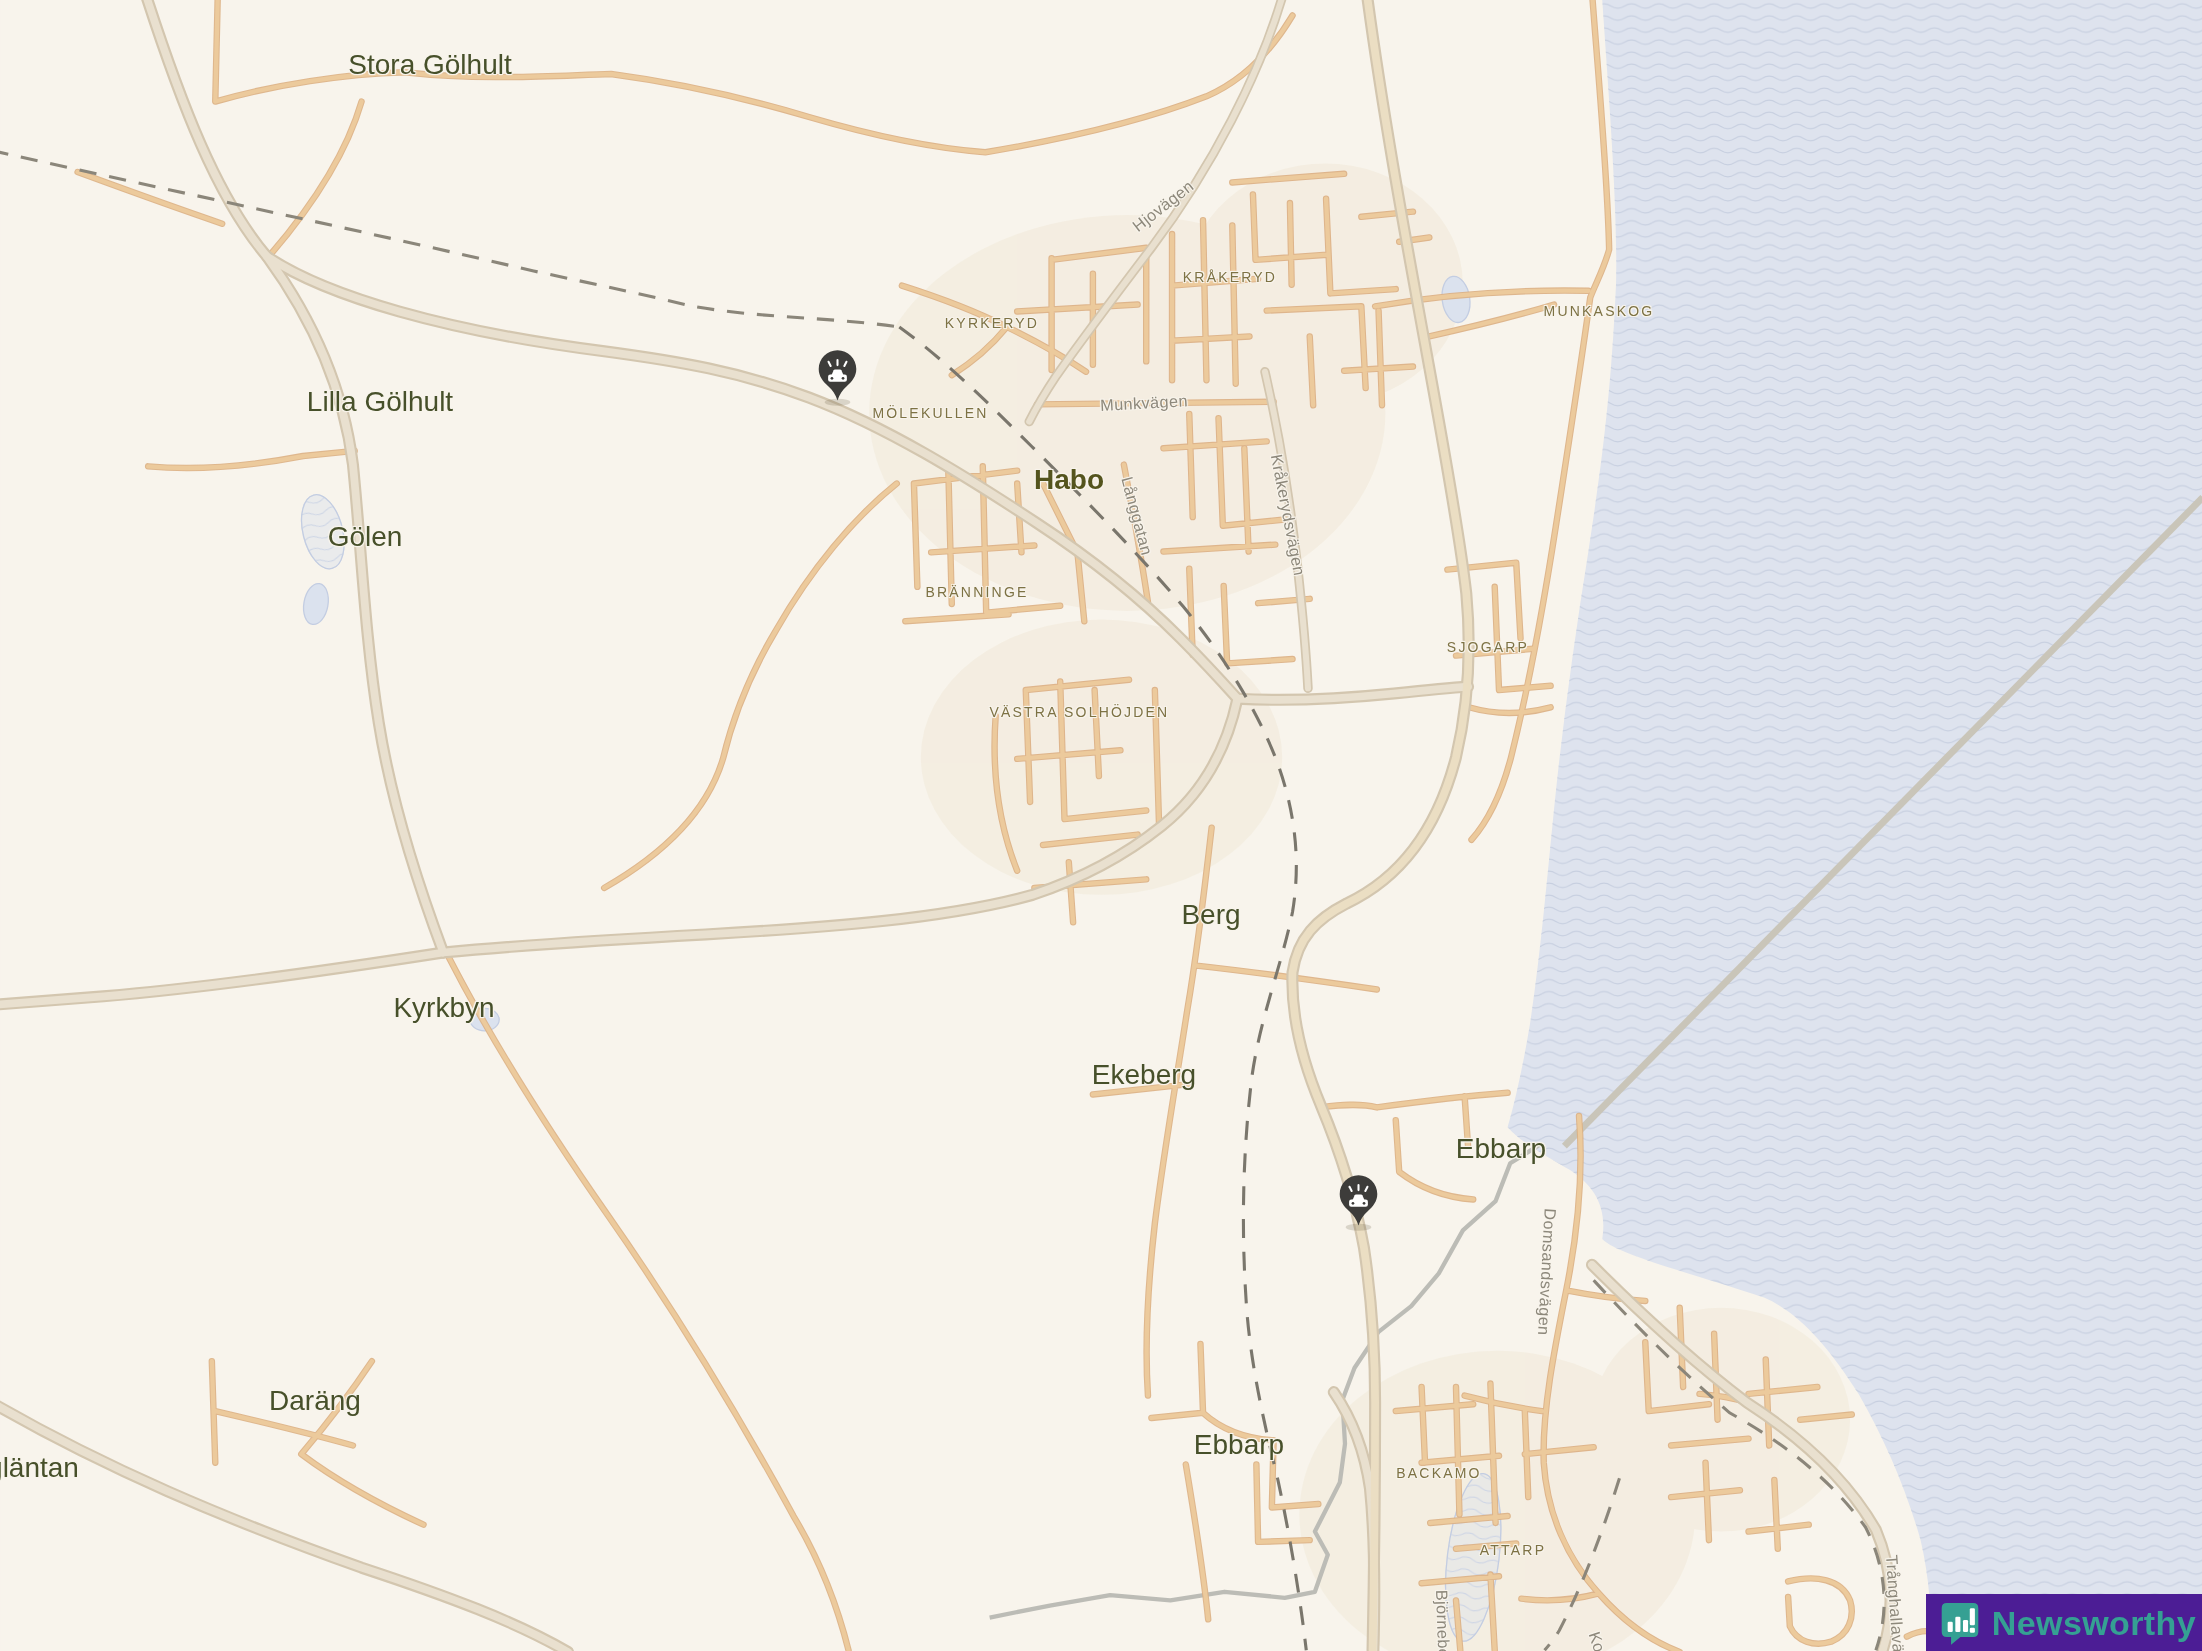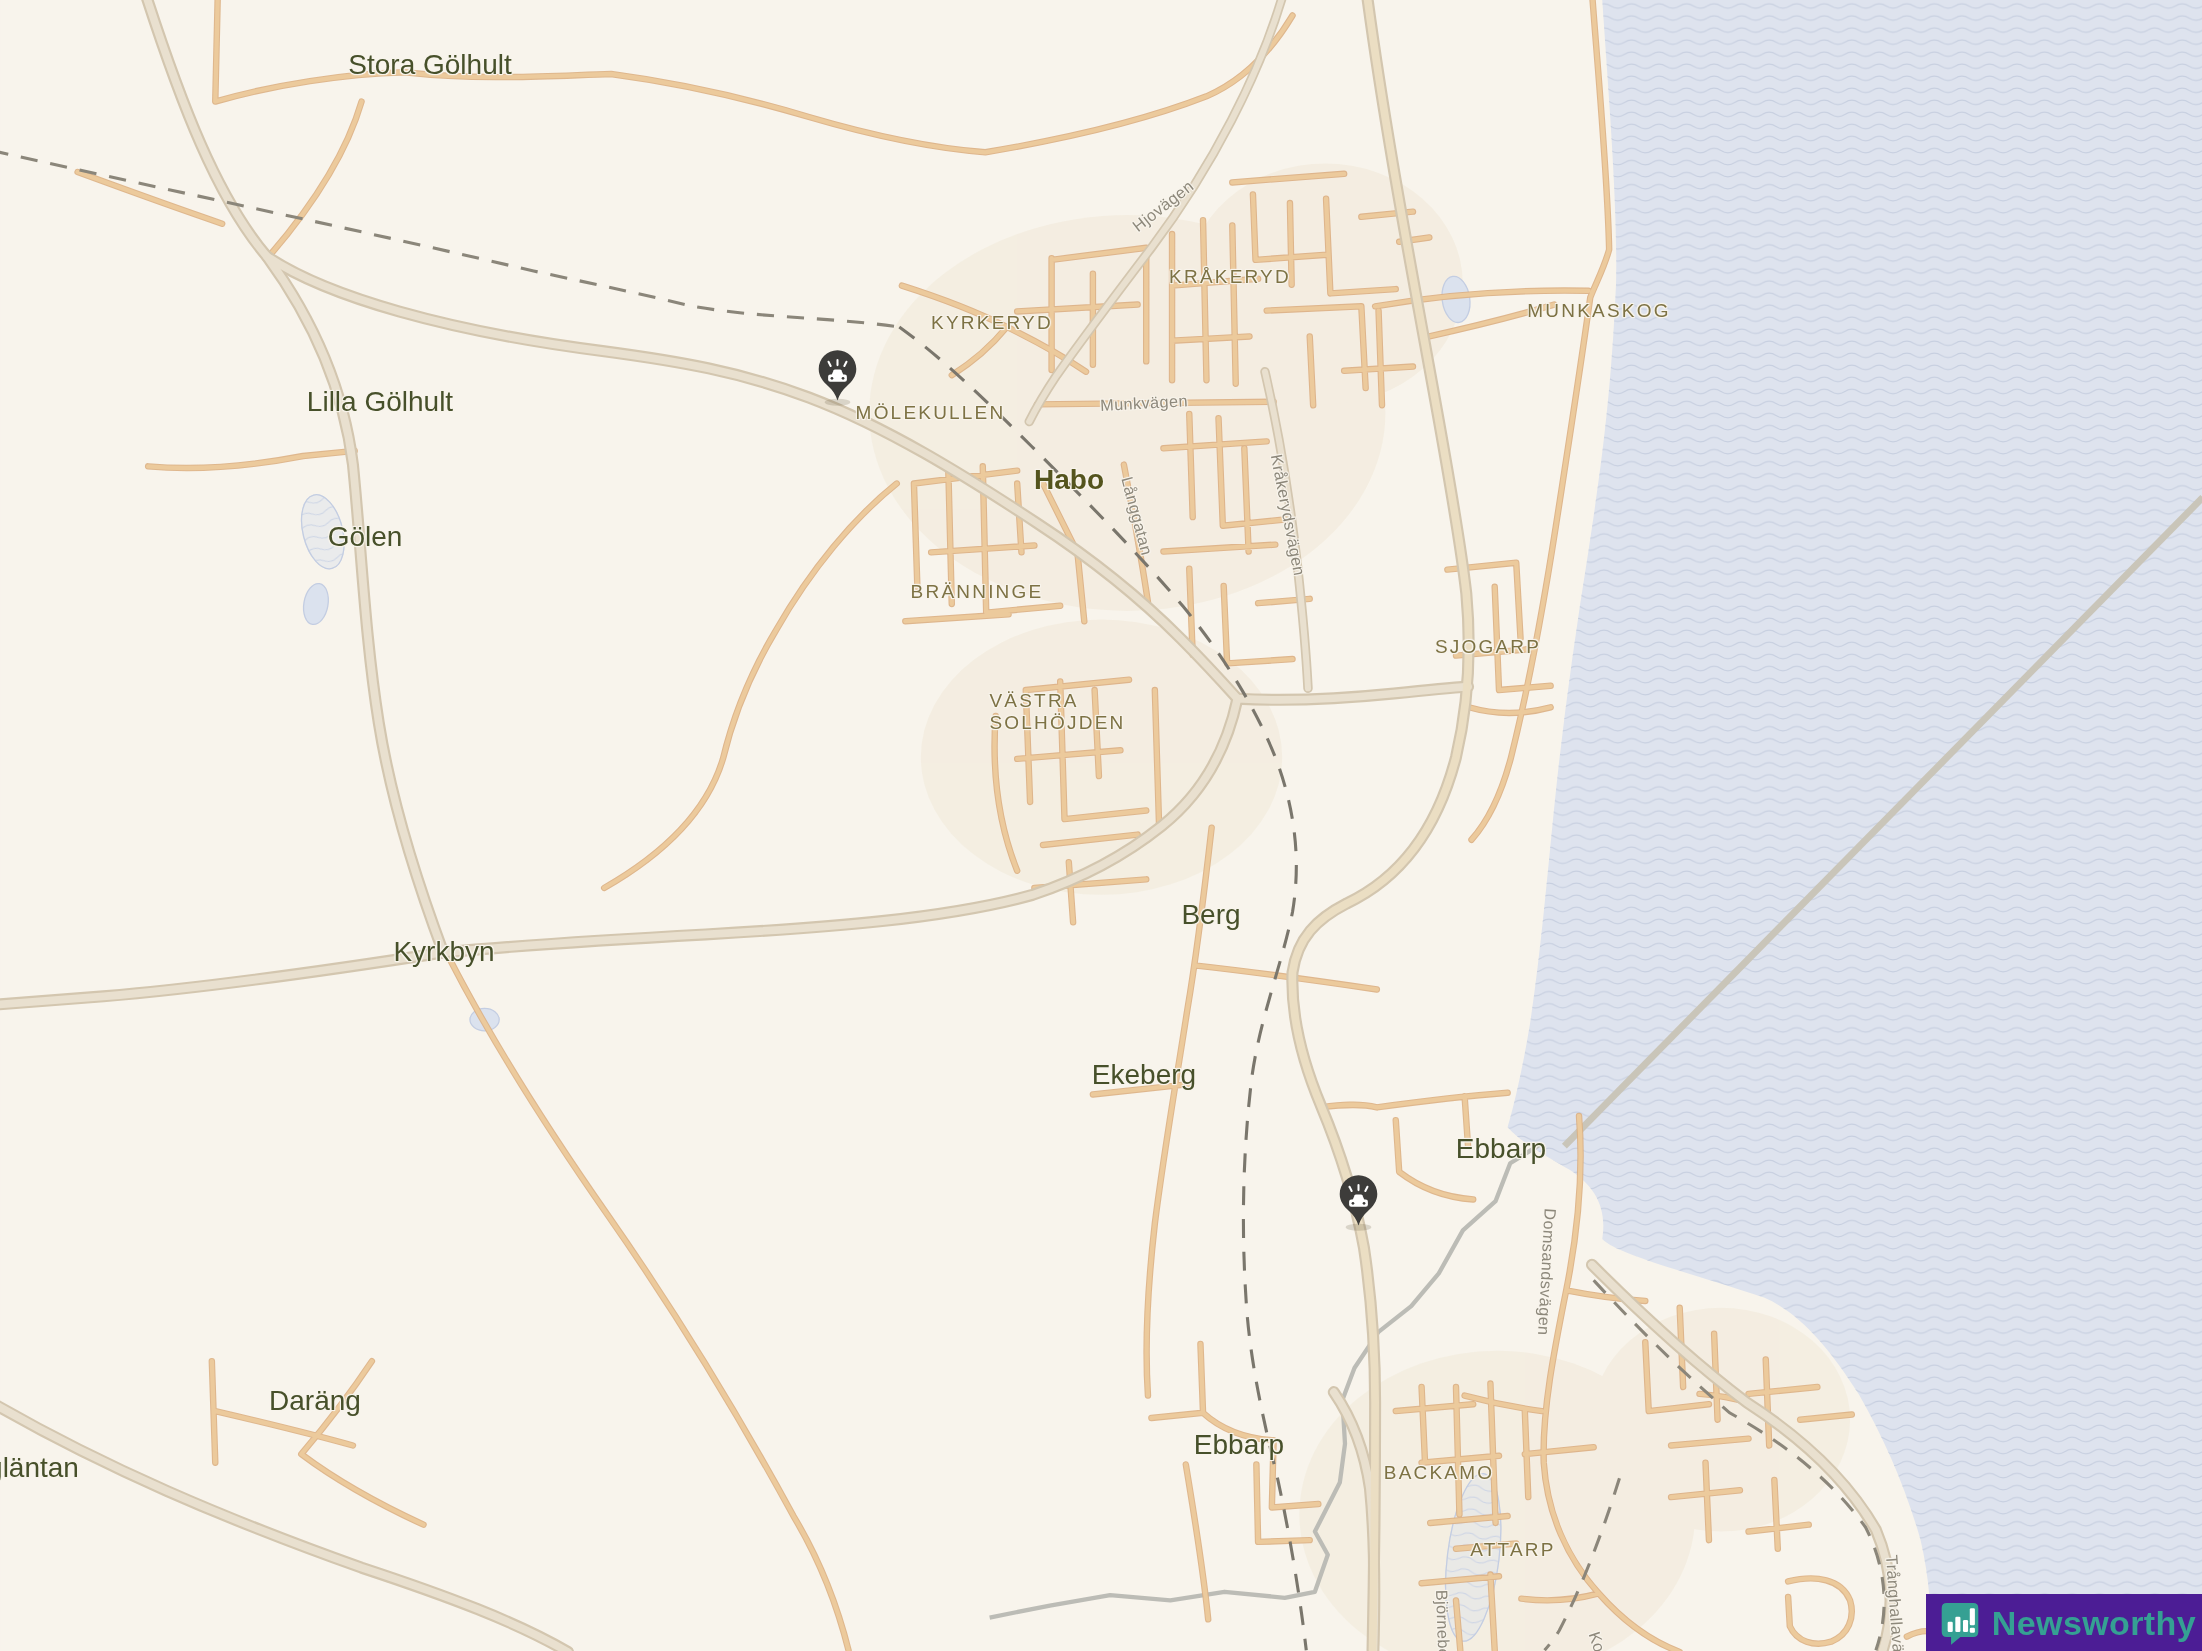--- a/index.html
+++ b/index.html
@@ -7,21 +7,21 @@
        font-family:"Liberation Sans","DejaVu Sans",sans-serif;}
   #map{position:relative;width:2203px;height:1652px;background:#f8f4ec;}
   #basemap{position:absolute;left:0;top:0;}
   
   .lbl{position:absolute;transform:translate(-50%,-50%);white-space:nowrap;
        text-shadow:0 0 2.6px #f8f4ec,0 0 2.6px #f8f4ec,0.9px 0.9px 0 #f8f4ec,-0.9px -0.9px 0 #f8f4ec,
                    0.9px -0.9px 0 #f8f4ec,-0.9px 0.9px 0 #f8f4ec;
        pointer-events:none;line-height:1.15;}
   .lbl-town{font-size:28px;color:#47502a;}
   .lbl-town-major{font-size:28px;font-weight:bold;color:#54541d;}
-  .lbl-district{font-size:19px;letter-spacing:2.2px;color:#7d7244;}
+  .lbl-district{font-size:14px;letter-spacing:2.2px;color:#7d7244;}
   .lbl-district.multiline{white-space:normal;width:185px;text-align:left;}
   .lbl-road{font-size:16.3px;color:#8d887b;letter-spacing:0.4px;}
   
   .marker{position:absolute;width:41px;height:57px;cursor:pointer;}
   
   #attribution{position:absolute;right:0;bottom:0;width:277px;height:58px;background:#4c1d95;
       display:flex;align-items:center;gap:12px;padding-left:13.8px;box-sizing:border-box;}
   #attribution .brand{font-size:34px;font-weight:bold;color:#35a093;letter-spacing:0.4px;}
 </style>
 </head>
@@ -190,21 +190,21 @@
 
     <path d="M1045,380 C1100,420 1150,470 1200,520 C1260,580 1320,640 1375,705 C1420,760 1458,820 1482,880
              C1505,940 1512,1000 1502,1060 C1490,1120 1465,1180 1455,1250 C1445,1330 1442,1420 1448,1510
              C1452,1580 1468,1650 1485,1720 C1498,1780 1510,1850 1518,1918" fill="none" stroke="#7a766c" stroke-width="3.6" stroke-dasharray="22 16"></path>
   </svg>
 
   <div id="labels-layer">
       <div class="lbl lbl-town" style="left: 430px; top: 65px;">Stora Gölhult</div>
       <div class="lbl lbl-town" style="left: 380px; top: 402px;">Lilla Gölhult</div>
       <div class="lbl lbl-town" style="left: 365px; top: 537px;">Gölen</div>
-      <div class="lbl lbl-town" style="left: 444px; top: 952px;">Kyrkbyn</div>
+      <div class="lbl lbl-town" style="left: 444px; top: 1008px;">Kyrkbyn</div>
       <div class="lbl lbl-town" style="left: 315px; top: 1401px;">Daräng</div>
       <div class="lbl lbl-town" style="left: 33px; top: 1468px;">gläntan</div>
       <div class="lbl lbl-town lbl-town-major" style="left: 1069px; top: 480px;">Habo</div>
       <div class="lbl lbl-town" style="left: 1211px; top: 915px;">Berg</div>
       <div class="lbl lbl-town" style="left: 1144px; top: 1075px;">Ekeberg</div>
       <div class="lbl lbl-town" style="left: 1501px; top: 1149px;">Ebbarp</div>
       <div class="lbl lbl-town" style="left: 1239px; top: 1445px;">Ebbarp</div>
       <div class="lbl lbl-district" style="left: 992px; top: 323px;">KYRKERYD</div>
       <div class="lbl lbl-district" style="left: 1230px; top: 277px;">KRÅKERYD</div>
       <div class="lbl lbl-district" style="left: 908px; top: 413px; padding-left: 45px;">MÖLEKULLEN</div>

